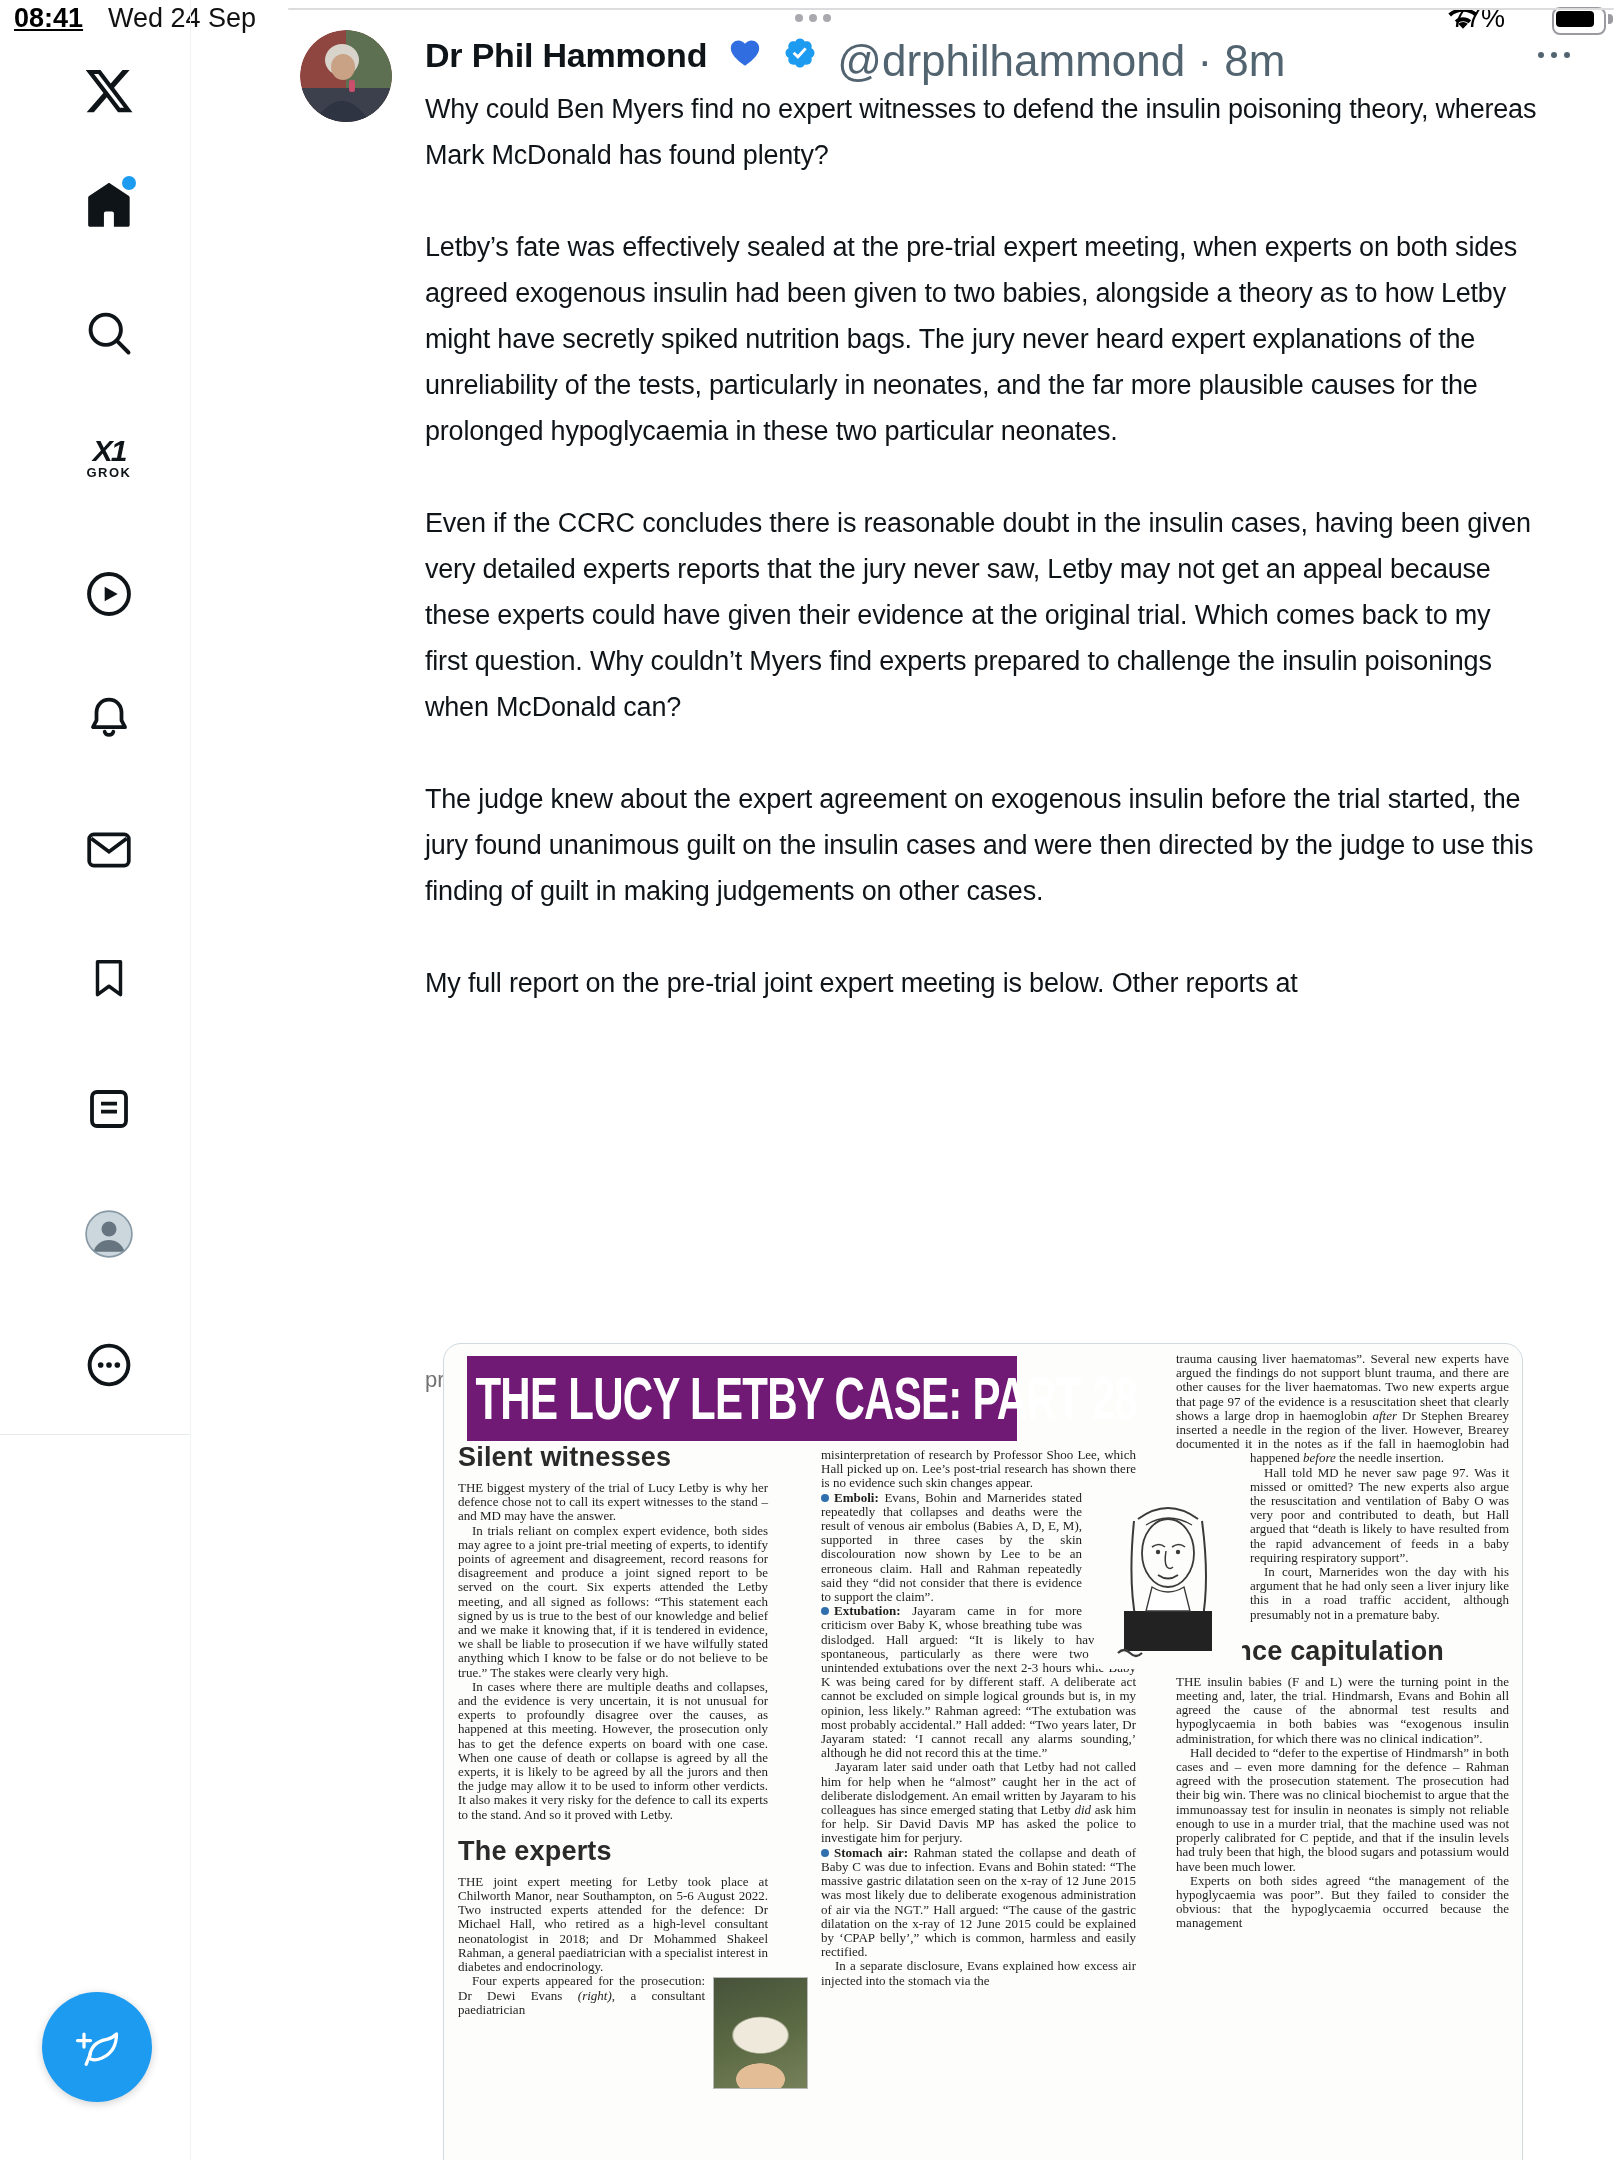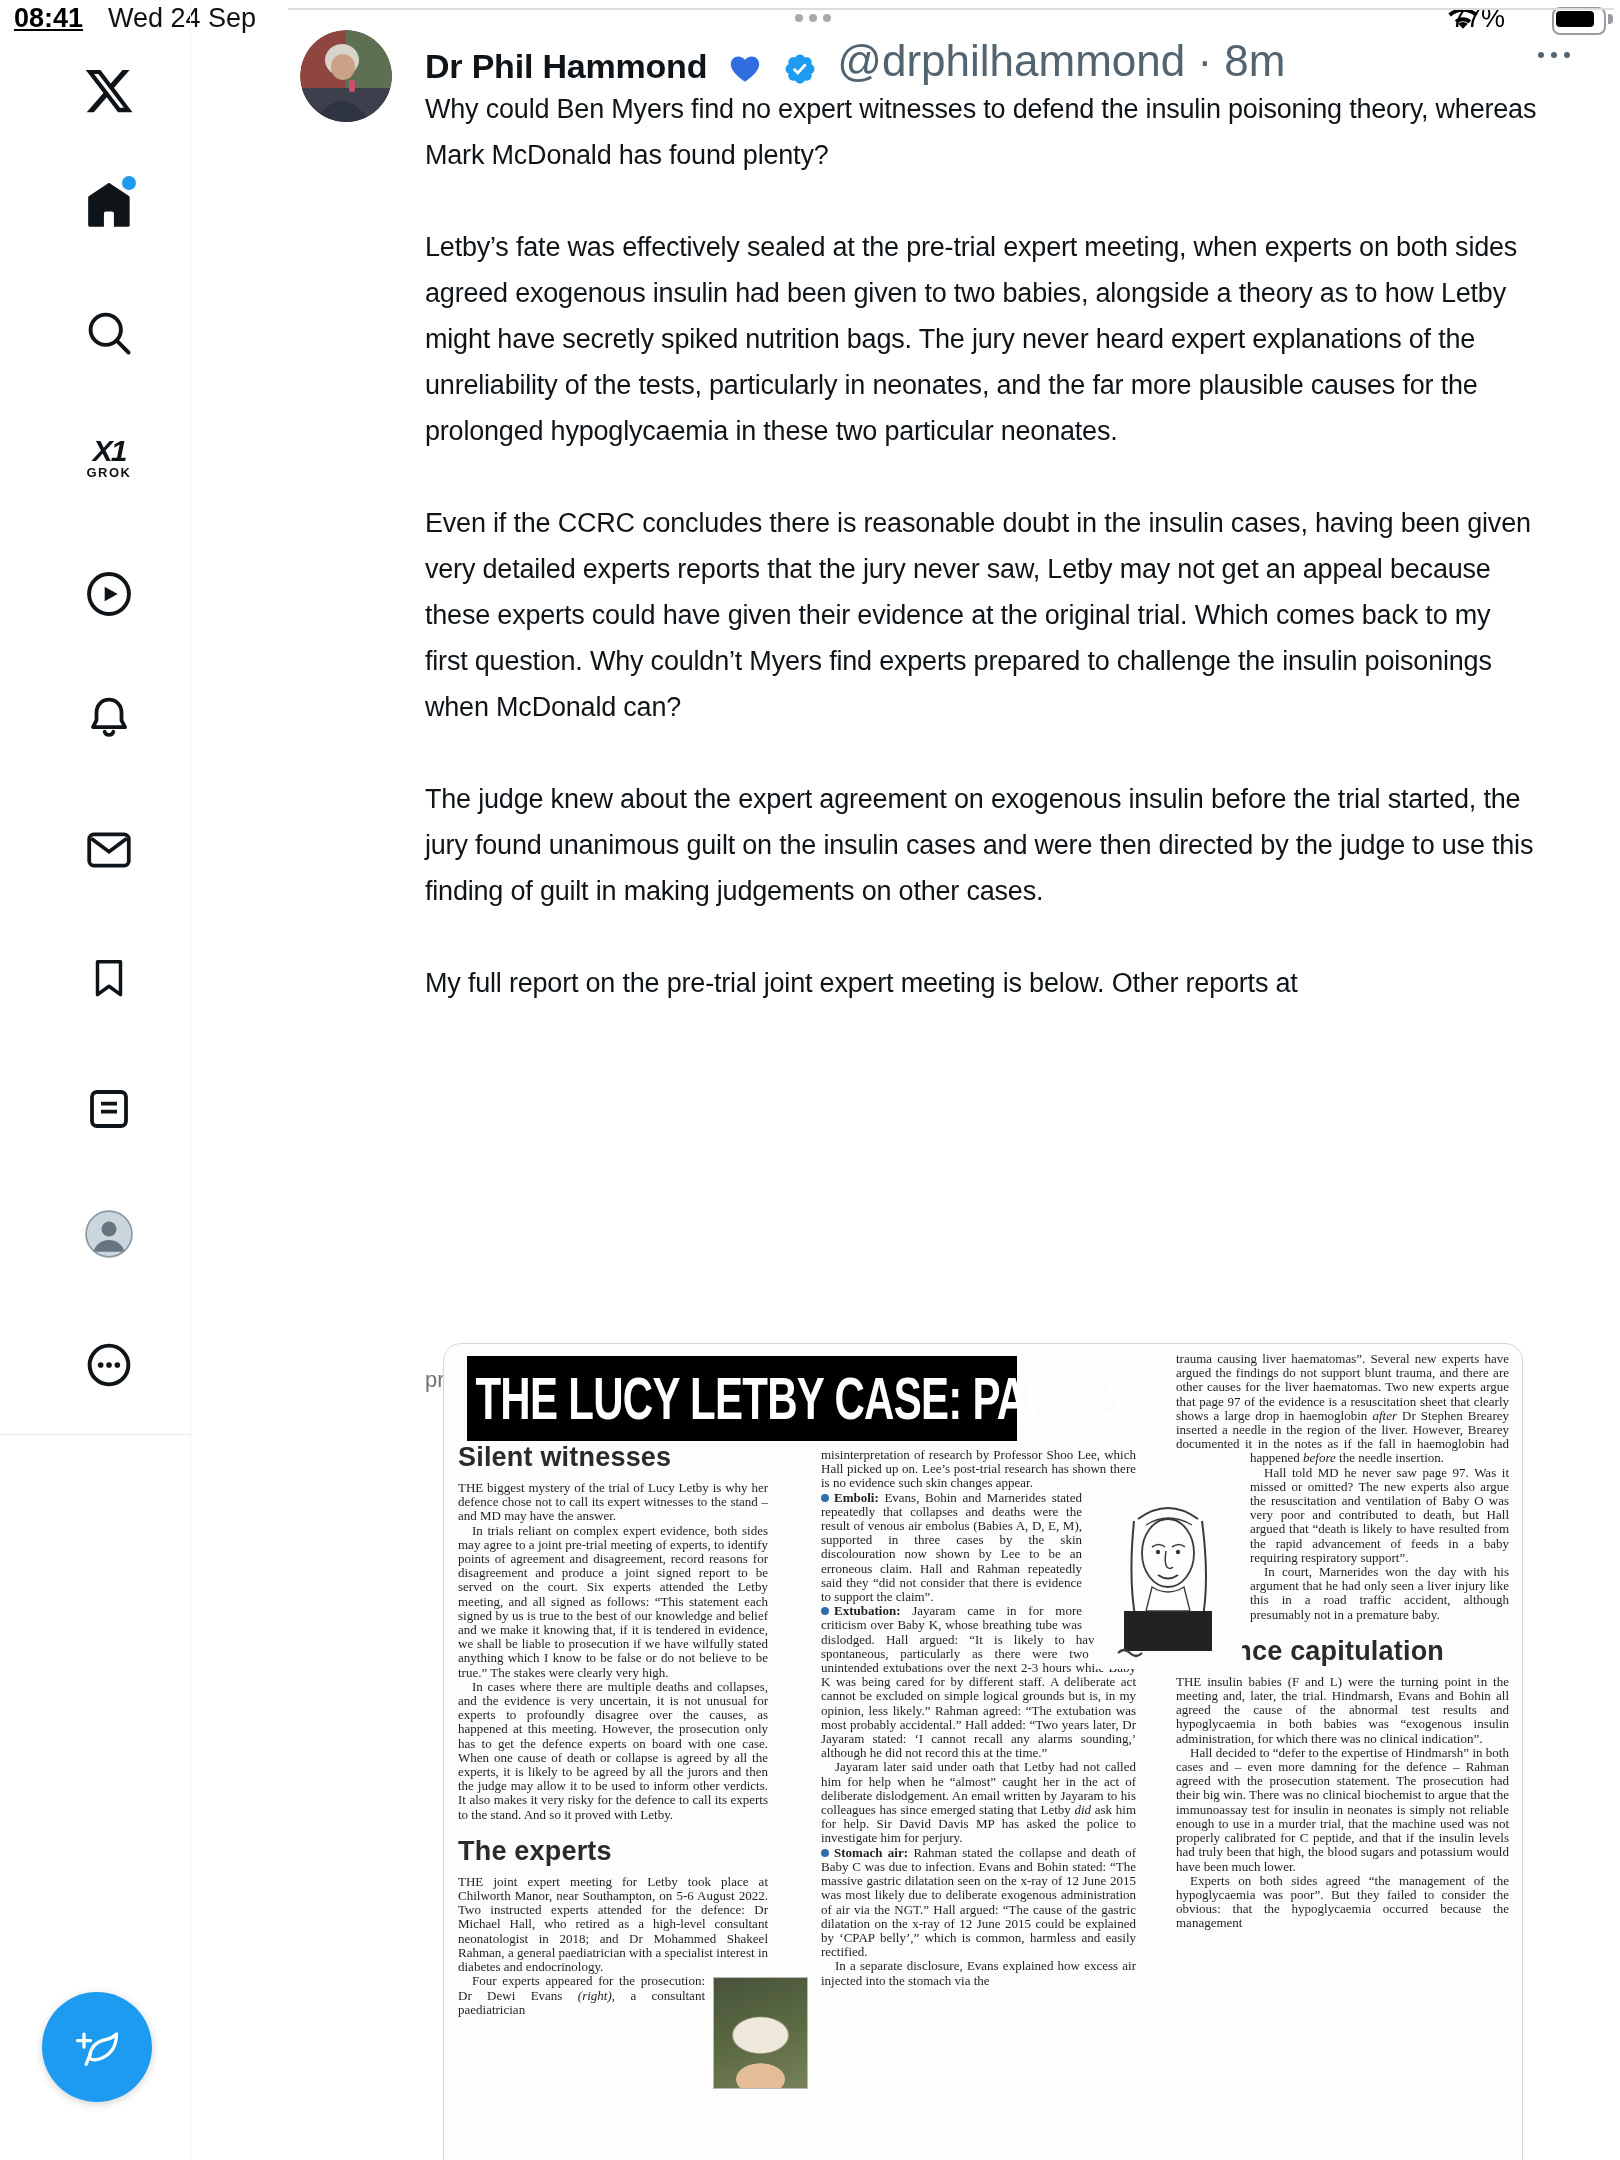--- a/index.html
+++ b/index.html
@@ -22,33 +22,33 @@
   .sb-item svg{display:block;}
   .home-dot{position:absolute;right:2px;top:-1px;width:14px;height:14px;border-radius:50%;background:#1d9bf0;}
   .grok-wrap{display:flex;flex-direction:column;align-items:center;}
   .grok-mark{font-size:30px;font-weight:800;font-style:italic;color:#0f1419;line-height:28px;letter-spacing:-2px;}
   .grok-label{font-size:13px;font-weight:800;letter-spacing:1.5px;color:#0f1419;}
   .sb-divider{position:absolute;left:0;top:1434px;width:190px;height:1px;background:#e8ebed;}
   #compose-btn{position:absolute;left:42px;top:1992px;width:110px;height:110px;border-radius:50%;background:#1d9bf0;
     display:flex;align-items:center;justify-content:center;box-shadow:0 2px 8px rgba(0,0,0,.18);}
   
   #avatar{position:absolute;left:300px;top:30px;width:92px;height:92px;border-radius:50%;overflow:hidden;}
-  #name-row{position:absolute;left:425px;top:36px;display:flex;align-items:flex-end;gap:20px;white-space:nowrap;}
+  #name-row{position:absolute;left:425px;top:36px;display:flex;align-items:flex-start;gap:20px;white-space:nowrap;}
   .disp-name{font-size:34px;font-weight:700;color:#0f1419;letter-spacing:-.2px;}
   .handle{font-size:44px;color:#536471;}
   #tweet-more{position:absolute;left:1538px;top:52px;display:flex;gap:7px;}
   #tweet-more i{width:6px;height:6px;border-radius:50%;background:#536471;}
   
   #tweet-text{position:absolute;left:425px;top:86px;width:1115px;color:#0f1419;}
   #tweet-text p{margin:0 0 46px 0;font-size:27px;line-height:46px;letter-spacing:-.2px;}
   #tweet-link{position:absolute;left:425px;top:1357px;font-size:22px;line-height:46px;color:#737373;cursor:pointer;}
   
   #np-card{position:absolute;left:443px;top:1343px;width:1078px;height:900px;background:#fdfdfc;
     border:1px solid #cfd9de;border-radius:18px;overflow:hidden;}
-  .np-banner{position:absolute;left:23px;top:12px;width:550px;height:85px;background:#000000;display:flex;align-items:center;}
+  .np-banner{position:absolute;left:23px;top:12px;width:550px;height:85px;background:#701a75;display:flex;align-items:center;}
   .np-banner-text{font-size:60px;font-weight:800;color:#fff;letter-spacing:-1px;white-space:nowrap;
     transform:scaleX(.70);transform-origin:0 50%;padding-left:12px;font-family:"Liberation Sans",sans-serif;}
   .np-col{position:absolute;font-family:"Liberation Serif","DejaVu Serif",serif;font-size:13px;line-height:14.2px;
     text-align:justify;color:#1e1e1e;}
   #np-col-0{left:14px;top:98px;width:310px;}
   #np-col-1{left:377px;top:104px;width:315px;}
   #np-col-2{left:732px;top:8px;width:333px;}
   .np-h{font-family:"Liberation Sans",sans-serif;font-size:27px;line-height:30px;font-weight:600;letter-spacing:.2px;
     color:#2a2a2a;margin:0 0 9px 0;text-align:left;}
   .np-h.mt{margin-top:14px;}

